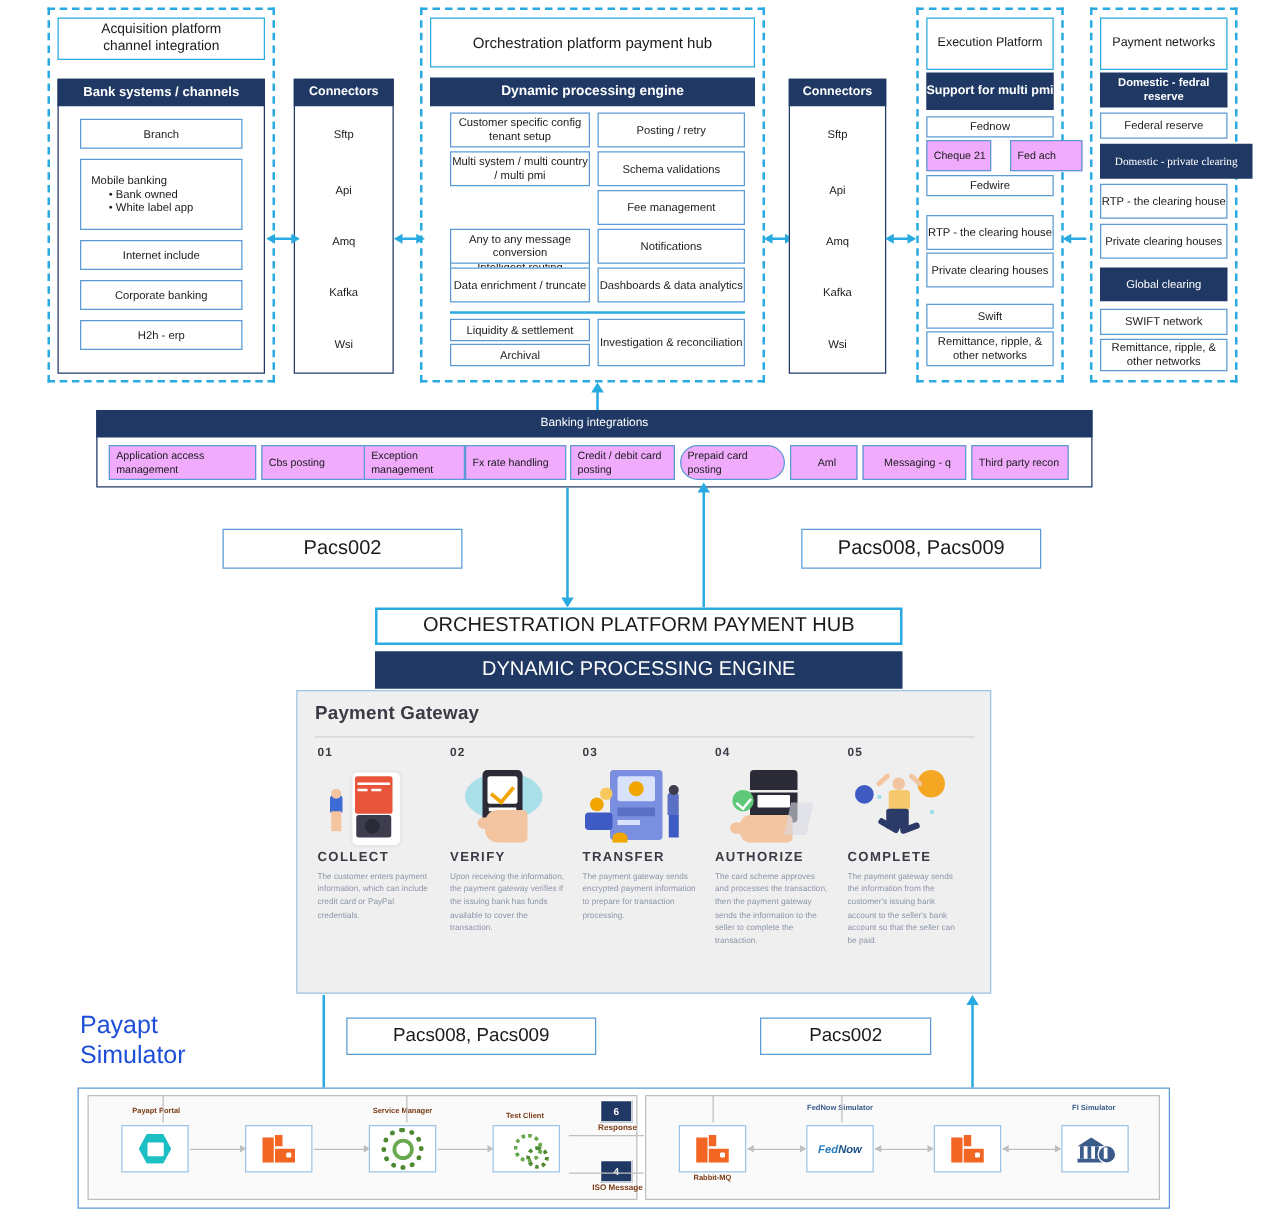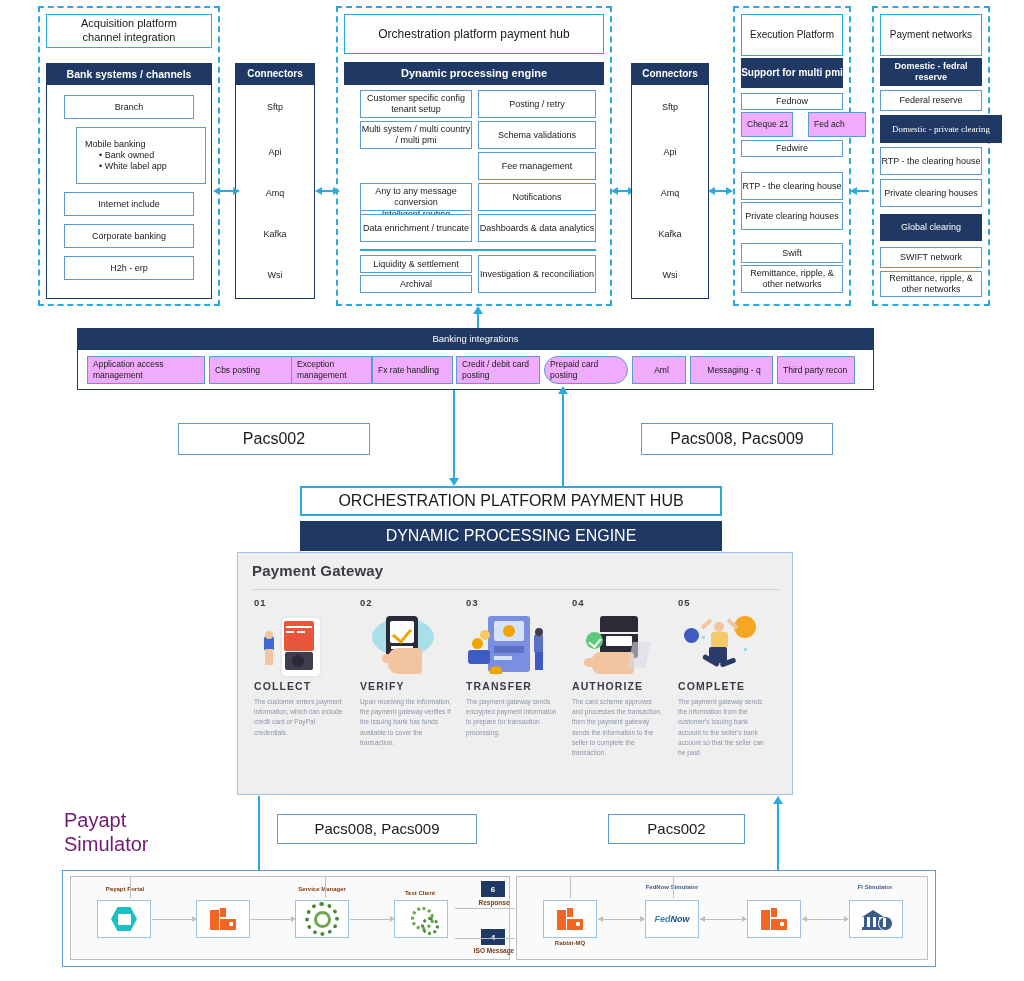--- a/index.html
+++ b/index.html
@@ -39,33 +39,33 @@
   #sim-outer{border:1.2px solid #5B9BD5;background:#fff;}
   .sim-group{border:1px solid #BFBFBF;background:#FAFAFA;}
   .sim-node{border:1px solid #9DC3E6;background:#fff;display:flex;align-items:center;justify-content:center;}
   .sim-label{position:absolute;font-size:6px;font-weight:bold;color:#7A3B14;text-align:center;line-height:1.2;}
   .sim-label.blue{color:#3B5C8A;}
   .sim-conn{position:absolute;background:#BFBFBF;height:1px;}
   .sim-vconn{position:absolute;background:#BFBFBF;width:1px;}
   .sim-badge{background:#1F3864;color:#fff;font-size:8px;font-weight:bold;display:flex;align-items:center;justify-content:center;border:1px solid #fff;}
   .sim-badge-lbl{position:absolute;font-size:6.5px;font-weight:bold;color:#7A3B14;text-align:center;}
 
-  #payapt-title{font-size:20px;color:#701a75;line-height:1.2;}
+  #payapt-title{font-size:20px;color:#1d4ed8;line-height:1.2;}
 </style>
 </head>
 <body>
 
 <div class="abs dashed" style="left:38px;top:6px;width:182px;height:300px;"></div>
 <div class="abs lightbox" style="left:46px;top:14px;width:166px;height:34px;font-size:11px;padding:0 22px;">Acquisition platform  channel integration</div>
 <div class="abs navyborder" style="left:46px;top:63px;width:166px;height:236px;"></div>
 <div class="abs navy" style="left:46px;top:63px;width:166px;height:22px;font-size:10.5px;">Bank systems / channels</div>
 
 <div class="abs bluebox" style="left:64px;top:95px;width:130px;height:24px;font-size:9px;">Branch</div>
 
-<div class="abs bluebox" style="left:76px;top:127px;width:130px;height:57px;font-size:9px;flex-direction:column;align-items:flex-start;justify-content:center;padding-left:8px;">
+<div class="abs bluebox" style="left:64px;top:127px;width:130px;height:57px;font-size:9px;flex-direction:column;align-items:flex-start;justify-content:center;padding-left:8px;">
   <span style="display:block;">Mobile banking</span>
   <span style="display:block;padding-left:14px;position:relative;">•  Bank owned</span>
   <span style="display:block;padding-left:14px;">•  White label app</span>
 </div>
 
 <div class="abs bluebox" style="left:64px;top:192px;width:130px;height:24px;font-size:9px;">Internet include</div>
 <div class="abs bluebox" style="left:64px;top:224px;width:130px;height:24px;font-size:9px;">Corporate banking</div>
 <div class="abs bluebox" style="left:64px;top:256px;width:130px;height:24px;font-size:9px;">H2h - erp</div>
 
 <div class="abs navyborder" style="left:235px;top:63px;width:80px;height:236px;"></div>

